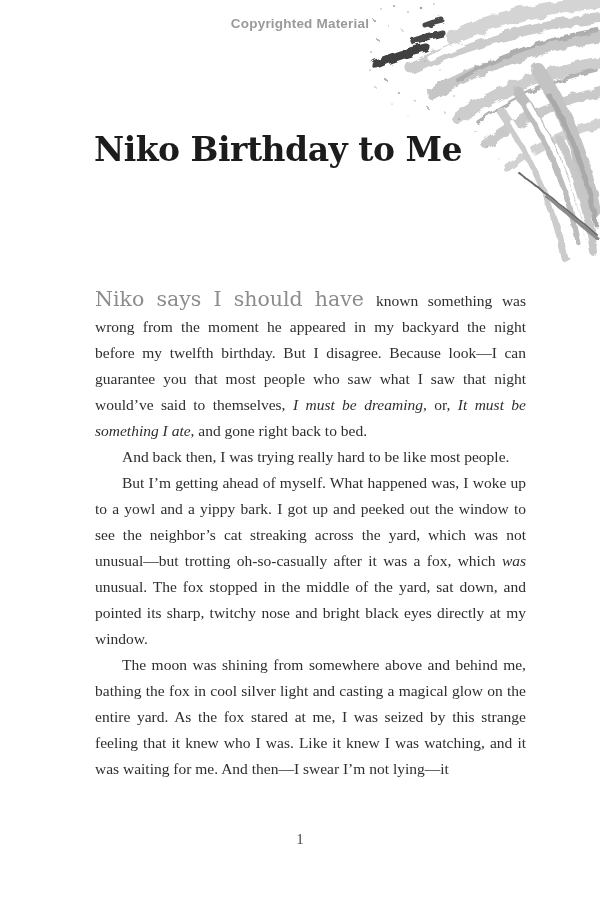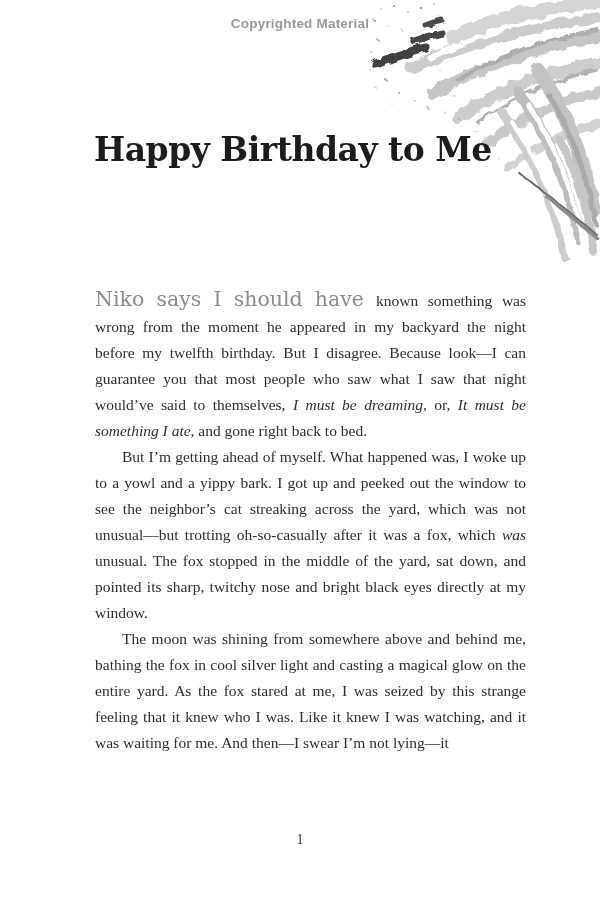--- a/index.html
+++ b/index.html
@@ -114,24 +114,25 @@
         <circle cx="72" cy="70" r="0.6"></circle>
           <circle cx="2" cy="70" r="0.7"></circle>
         <circle cx="120" cy="148" r="0.7"></circle>
           <circle cx="132" cy="160" r="0.6"></circle>
         <circle cx="56" cy="60" r="0.5"></circle>
           <circle cx="94" cy="44" r="0.6"></circle>
       </g>
     </g>
   </svg>
 
-  <h1 class="title">Happy Birthday to Me</h1>
+  <h1 class="title">Niko Birthday to Me</h1>
 
   <div class="bodytext">
       <p><span class="lead">Niko says I should have </span><span>known something was wrong from the moment he appeared in my backyard the night before my twelfth birthday. But I disagree. Because look—I can guarantee you that most people who saw what I saw that night would’ve said to themselves, </span><span class="it">I must be dreaming,</span><span> or, </span><span class="it">It must be something I ate</span><span>, and gone right back to bed.</span></p>
+      <p class="indent"><span>And back then, I was trying really hard to be like most people.</span></p>
       <p class="indent"><span>But I’m getting ahead of myself. What happened was, I woke up to a yowl and a yippy bark. I got up and peeked out the window to see the neighbor’s cat streaking across the yard, which was not unusual—but trotting oh-so-casually after it was a fox, which </span><span class="it">was</span><span> unusual. The fox stopped in the middle of the yard, sat down, and pointed its sharp, twitchy nose and bright black eyes directly at my window.</span></p>
       <p class="indent"><span>The moon was shining from somewhere above and behind me, bathing the fox in cool silver light and casting a magical glow on the entire yard. As the fox stared at me, I was seized by this strange feeling that it knew who I was. Like it knew I was watching, and it was waiting for me. And then—I swear I’m not lying—it</span></p>
     </div>
 
   <div class="pagenum">1</div>
 
   <div class="notice bottom">Copyrighted Material</div>
 
 </div>
 

